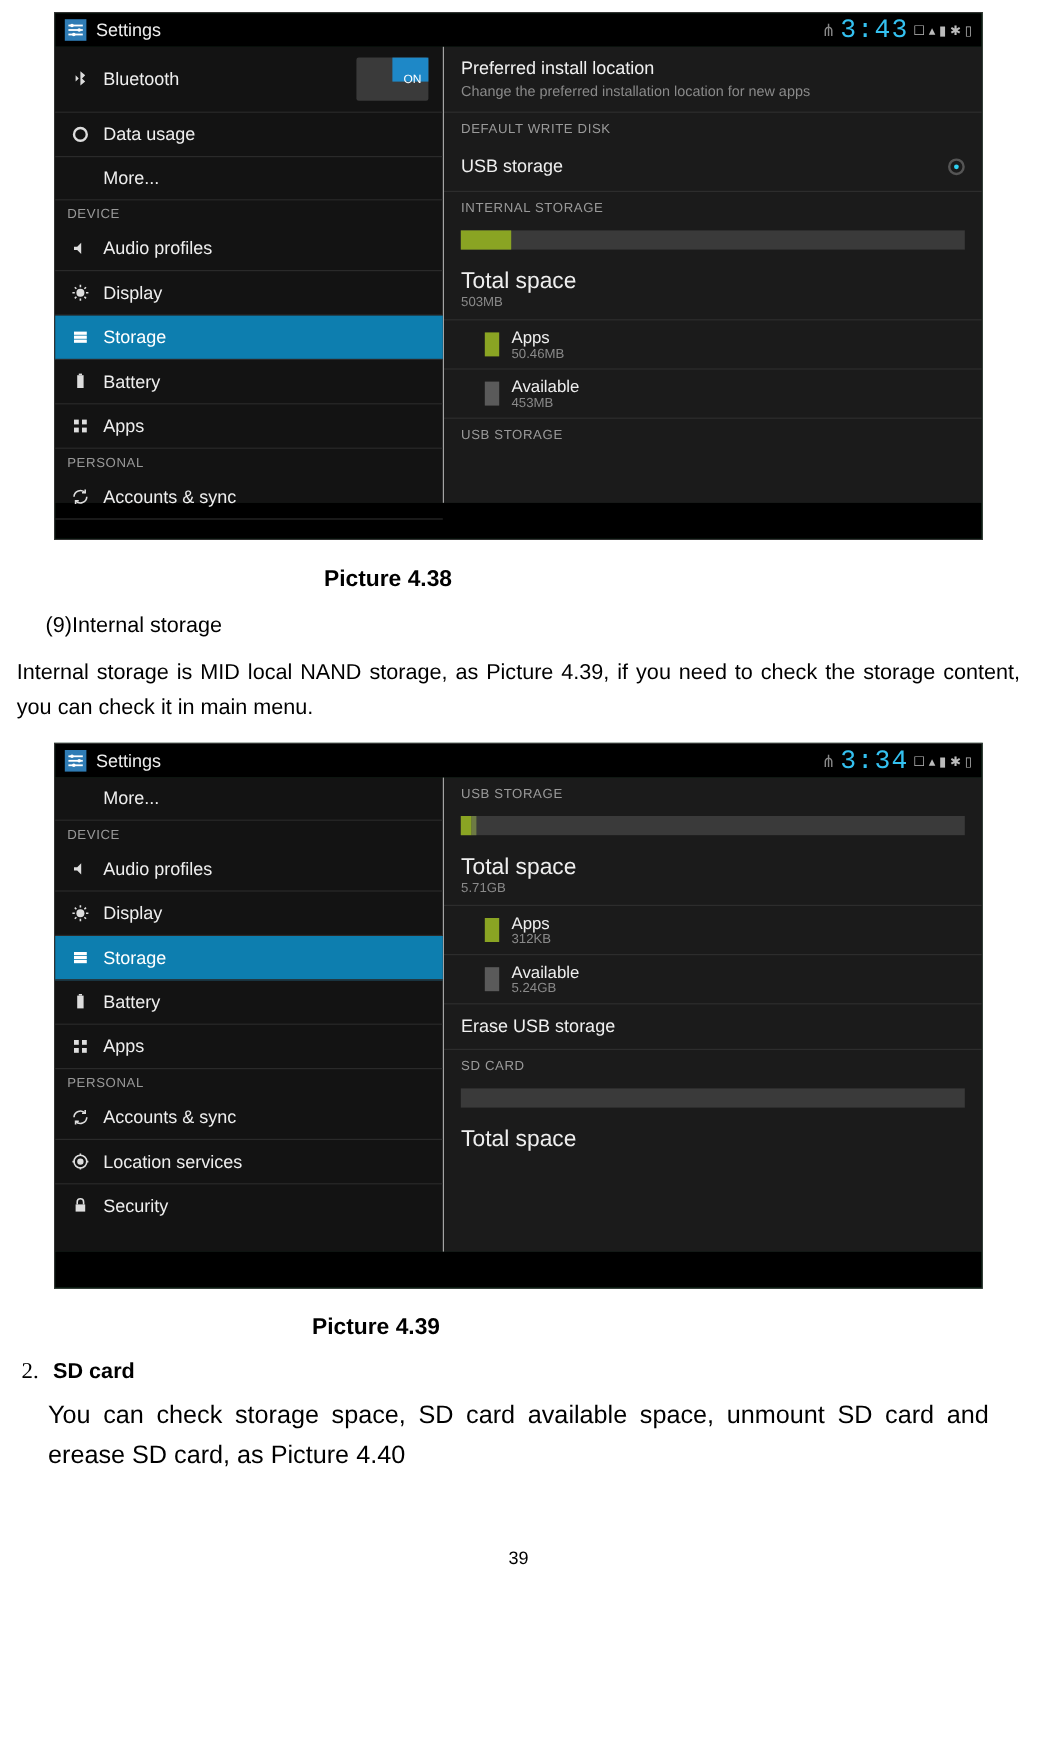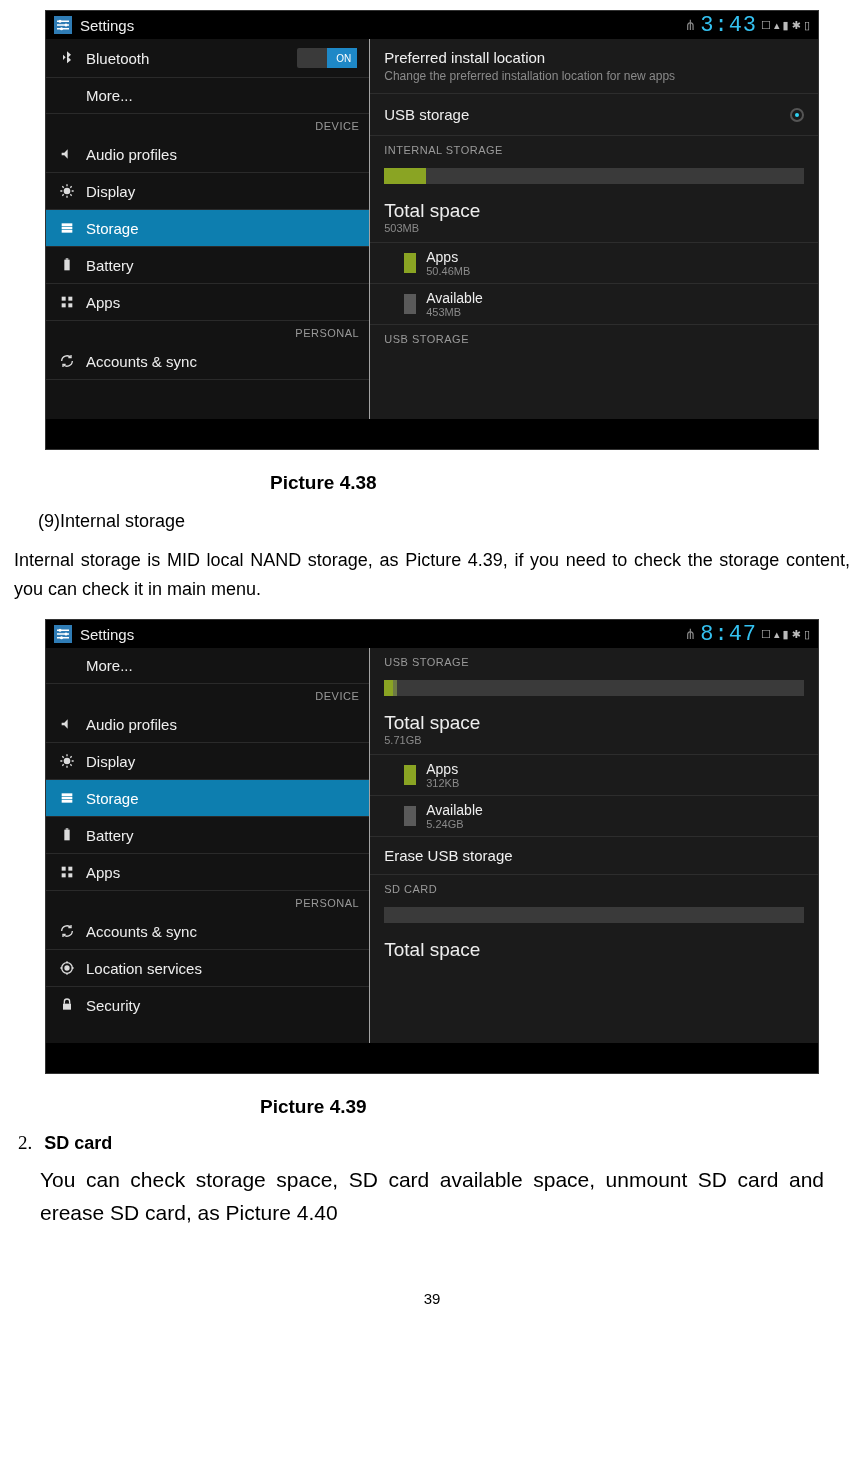--- a/index.html
+++ b/index.html
@@ -50,32 +50,31 @@
     border-bottom: 1px solid #2a2a2a;
     font-size: 15px;
     color:#eee;
   }
   .side-item.selected { background:#0d7eaf; color:#fff; }
   .side-header {
     padding: 6px 10px 4px 10px;
     font-size: 11px;
     color: #999;
     letter-spacing: .5px;
-    text-align: right;
   }
   .si-icon {
     width:18px; height:18px;
     display:inline-flex;
     align-items:center; justify-content:center;
     color:#ddd;
   }
   .si-icon svg { width:16px; height:16px; }
   .toggle {
     margin-left:auto;
-    width:60px; height:20px;
+    width:60px; height:36px;
     background:#3a3a3a;
     position:relative;
     border-radius:2px;
     display:flex; align-items:center; justify-content:flex-end;
     font-size:10px; color:#fff;
   }
   .toggle::after {
     content:"";
     position:absolute; right:0; top:0;
     width:30px; height:20px;
@@ -215,20 +214,28 @@
         <span class="si-icon">
             <svg viewBox="0 0 24 24" fill="#ddd">
               <path d="M12 2l6 5-4 4 4 4-6 5V2zM6 7l4 4-4 4"></path>
             </svg>
           </span>
         <span>Bluetooth</span>
         <span class="toggle">
             <span class="toggle-label">ON</span>
           </span>
       </div>
+      <div class="side-item">
+        <span class="si-icon">
+            <svg viewBox="0 0 24 24" fill="none" stroke="#ddd" stroke-width="3">
+              <circle cx="12" cy="12" r="8"></circle>
+            </svg>
+          </span>
+        <span>Data usage</span>
+      </div>
       <div class="side-item" style="padding-left:40px;">
         <span>More...</span>
       </div>
       <div class="side-header">DEVICE</div>
       <div class="side-item">
         <span class="si-icon">
             <svg viewBox="0 0 24 24" fill="#ddd">
               <path d="M4 10v4h4l5 5V5L8 10H4z"></path>
             </svg>
           </span>
@@ -284,20 +291,21 @@
             </svg>
           </span>
         <span>Accounts &amp; sync</span>
       </div>
     </div>
     <div class="content">
       <div class="c-row">
         <div class="c-title">Preferred install location</div>
         <div class="c-sub">Change the preferred installation location for new apps</div>
       </div>
+      <div class="c-section-h">DEFAULT WRITE DISK</div>
       <div class="c-option">
         <span>USB storage</span>
         <span class="radio on"></span>
       </div>
       <div class="c-section-h">INTERNAL STORAGE</div>
       <div class="c-bar-row">
         <div class="bar">
             <div class="seg-used" style="width:10%"></div>
           </div>
       </div>
@@ -339,21 +347,21 @@
             <rect x="4" y="16" width="16" height="2"></rect>
             <circle cx="8" cy="7" r="2"></circle>
             <circle cx="16" cy="12" r="2"></circle>
             <circle cx="10" cy="17" r="2"></circle>
           </svg>
       </span>
       <span class="sb-settings-title">Settings</span>
     </div>
     <div class="sb-right">
       <span class="sb-usb">⋔</span>
-      <span class="sb-clock">8:47</span>
+      <span class="sb-clock">3:34</span>
       <span class="sb-sig">☐ ▴ ▮ ✱ ▯</span>
     </div>
   </div>
   <div class="ss-body" style="height:395px;">
     <div class="sidebar">
       <div class="side-item" style="padding-left:40px;">
         <span>More...</span>
       </div>
       <div class="side-header">DEVICE</div>
       <div class="side-item">

